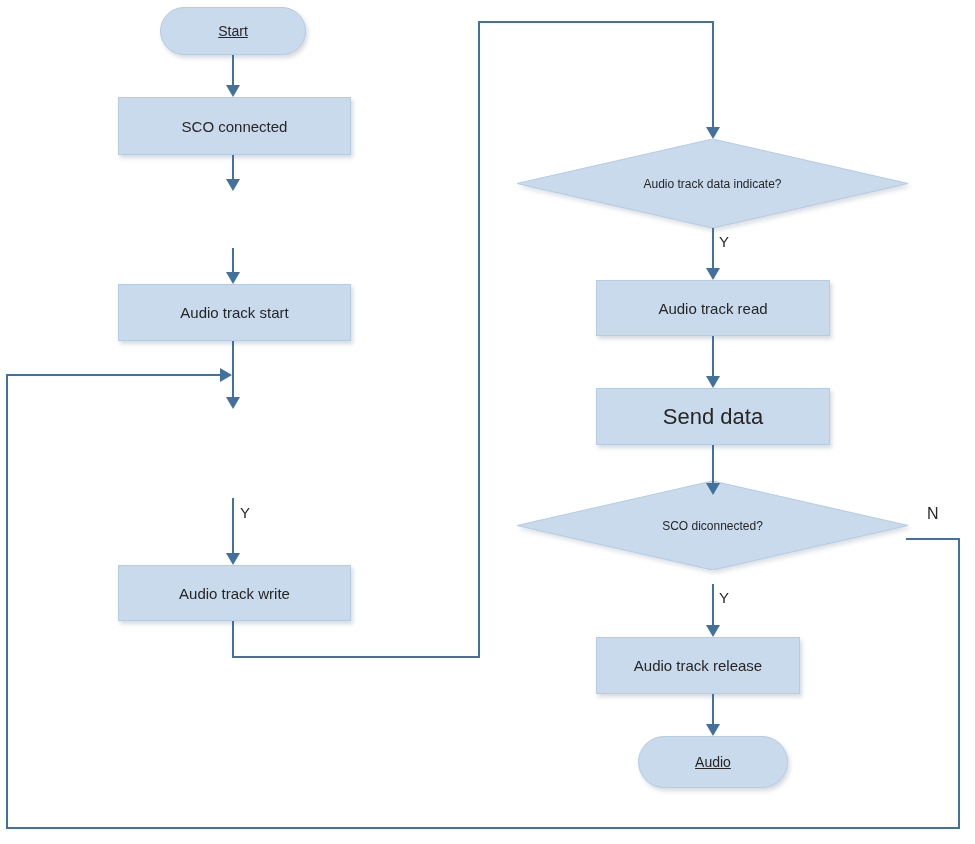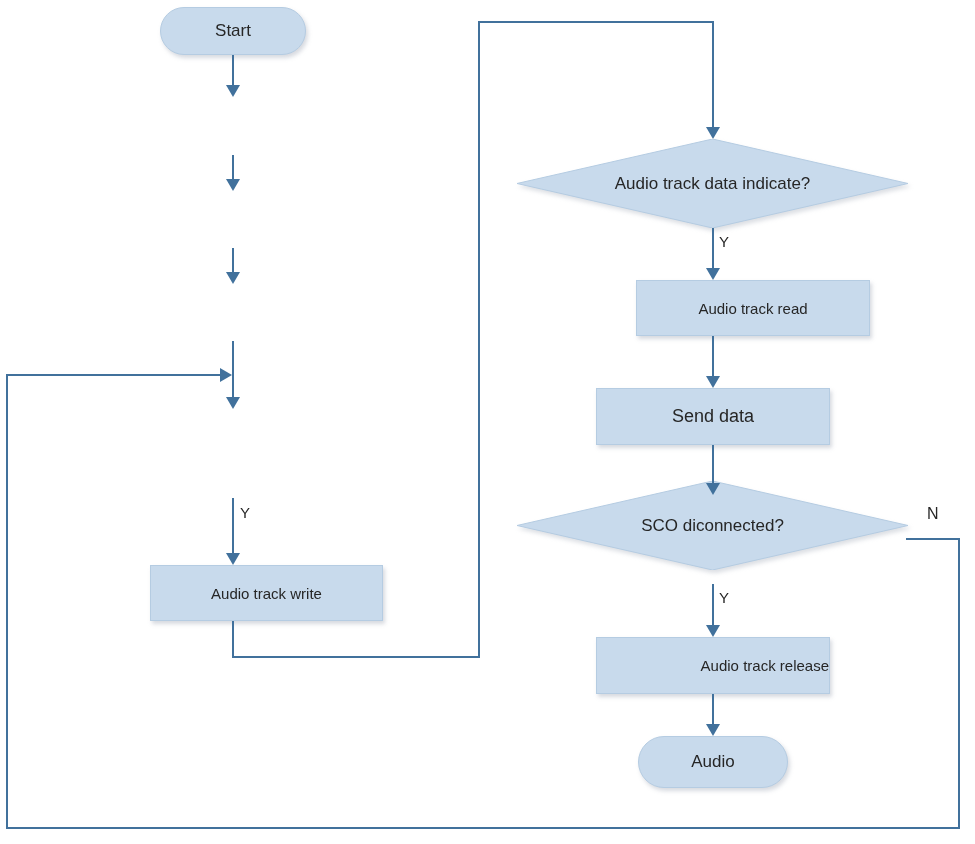--- a/index.html
+++ b/index.html
@@ -30,48 +30,49 @@
   .process {
     background: var(--node-fill, #c8daec);
     border: 1px solid var(--node-border, #b8cde3);
     box-shadow: 2px 3px 4px rgba(140,150,165,0.35);
   }
   .terminator {
     background: var(--node-fill, #c8daec);
     border: 1px solid var(--node-border, #b8cde3);
     border-radius: 26px;
     box-shadow: 2px 3px 4px rgba(140,150,165,0.35);
-    font-size: 17px;
+    font-size: 14px;
+    text-decoration: underline;
   }
-  .decision { background: transparent; font-size: 17px; }
+  .decision { background: transparent; font-size: 12px; }
   .decision svg {
     position: absolute;
     left: 0; top: 0; width: 100%; height: 100%;
     filter: drop-shadow(2px 3px 2px rgba(140,150,165,0.3));
   }
   .decision svg polygon {
     fill: var(--node-fill, #c8daec);
     stroke: var(--node-border, #b8cde3);
     stroke-width: 1;
     vector-effect: non-scaling-stroke;
   }
   .decision .dlabel { position: relative; z-index: 2; }
 
   
   #n-start        { left:160px; top:7px;   width:146px; height:48px; }
   #n-sco-conn     { left:118px; top:97px;  width:233px; height:58px; }
   #n-at-create    { left:118px; top:191px; width:233px; height:57px; }
   #n-at-start     { left:118px; top:284px; width:233px; height:57px; }
   #n-sco-ind      { left:40px;  top:409px; width:388px; height:89px; }
-  #n-at-write     { left:118px; top:565px; width:233px; height:56px;margin-left:32px; }
+  #n-at-write     { left:118px; top:565px; width:233px; height:56px; }
   #n-atd-ind      { left:517px; top:139px; width:391px; height:89px; }
-  #n-at-read      { left:596px; top:280px; width:234px; height:56px;margin-left:40px; }
-  #n-send-data    { left:596px; top:388px; width:234px; height:57px; font-size:18px; }
+  #n-at-read      { left:596px; top:280px; width:234px; height:56px; }
+  #n-send-data    { left:596px; top:388px; width:234px; height:57px; font-size:22px; }
   #n-sco-disc     { left:517px; top:481px; width:391px; height:89px; }
-  #n-at-release   { left:596px; top:637px; width:234px; height:57px;justify-content:flex-end; }
+  #n-at-release   { left:596px; top:637px; width:204px; height:57px; }
   #n-stop         { left:638px; top:736px; width:150px; height:52px; }
 
   
   .line { position: absolute; background: var(--connector, #41719c); }
   .v { width: 2px; }
   .h { height: 2px; }
   .arr-down {
     position: absolute; width: 0; height: 0;
     border-left: 7px solid transparent;
     border-right: 7px solid transparent;
@@ -91,22 +92,28 @@
 </style>
 </head>
 <body>
 
 <div id="canvas">
 
   <div class="node terminator" id="n-start">
     <span>Start</span>
   </div>
 
+  <div class="node process" id="n-sco-conn">
+    <span>SCO connected</span>
+  </div>
 
 
+  <div class="node process" id="n-at-start">
+    <span>Audio track start</span>
+  </div>
 
 
   <div class="node process" id="n-at-write">
     <span>Audio track write</span>
   </div>
 
   <div class="node decision" id="n-atd-ind">
     <svg viewBox="0 0 100 100" preserveAspectRatio="none">
       <polygon points="50,0 100,50 50,100 0,50"></polygon>
     </svg>

